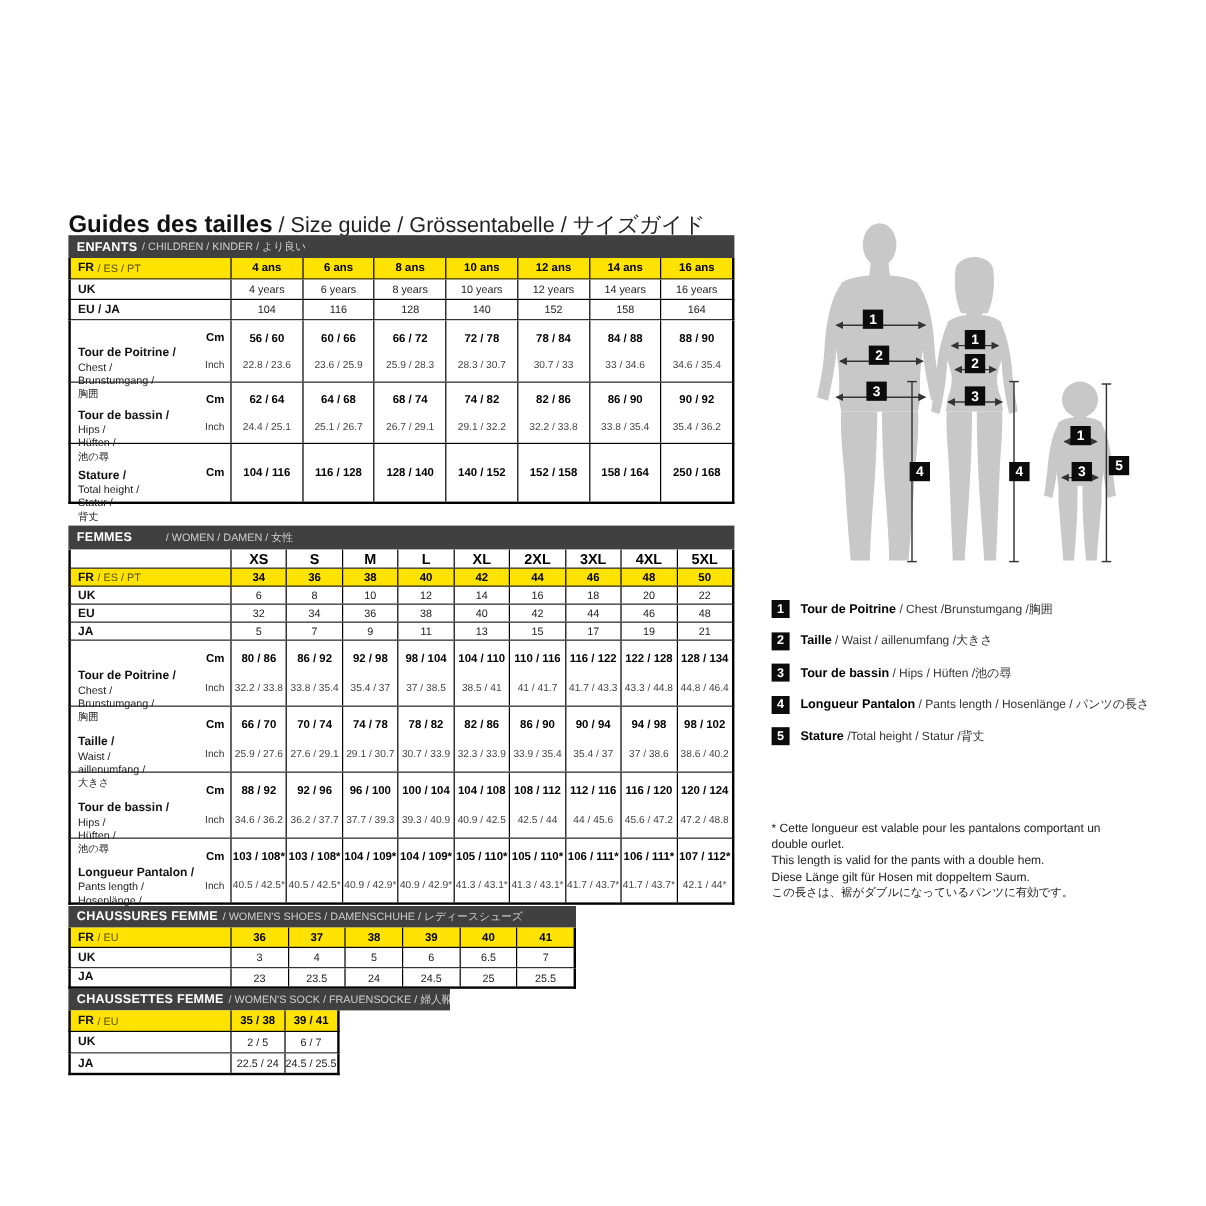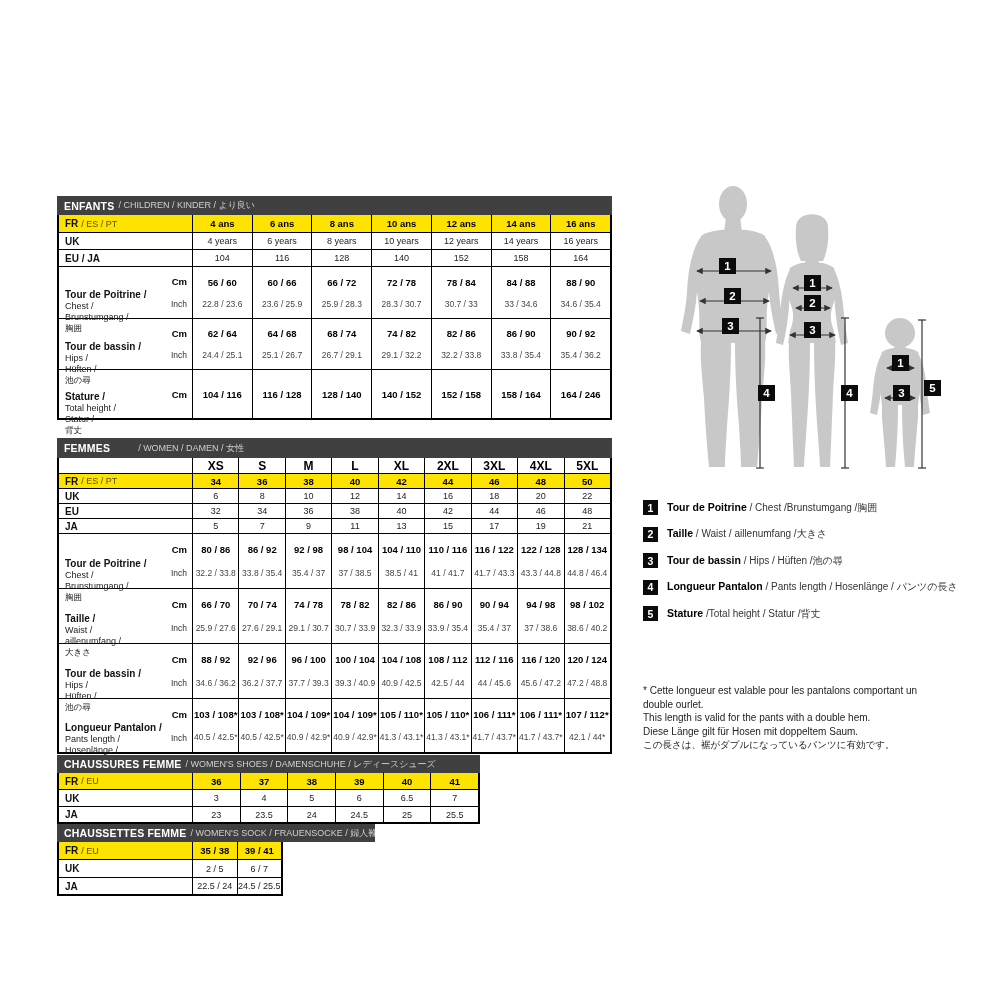--- a/index.html
+++ b/index.html
@@ -52,20 +52,21 @@
   .footnote{position:absolute;left:643px;top:684px;width:335px;font-size:10px;
             line-height:13.5px;color:#222;}
   .footnote .jp{font-size:9.5px;}
   .figs{position:absolute;left:640px;top:178px;}
 </style>
 </head>
 <body>
 
 <div class="page">
 
+  <h1 class="title"><span class="tm">Guides des tailles</span><span class="tr"> / Size guide / Grössentabelle / サイズガイド</span></h1>
 
   <div id="tbl-enfants" class="tbl" style="left:57px;top:196px;width:555px">
       <div class="bar" style="height: 19px;">
         <span class="bm">ENFANTS</span>
         <span class="br">/ CHILDREN / KINDER / より良い</span>
       </div>
       <div class="row yellow" style="height: 18px;">
         <div class="lab">
           <span class="frb">FR</span>
           <span class="frr">/ ES / PT</span>
@@ -210,21 +211,21 @@
         <div class="c">
           <div class="cm">140 / 152</div>
         </div>
         <div class="c">
           <div class="cm">152 / 158</div>
         </div>
         <div class="c">
           <div class="cm">158 / 164</div>
         </div>
         <div class="c">
-          <div class="cm">164 / 246</div>
+          <div class="cm">250 / 168</div>
         </div>
       </div>
     </div>
 
   <div id="tbl-femmes" class="tbl" style="left:57px;top:438px;width:555px">
       <div class="bar" style="height: 20px; gap: 24px;">
         <span class="bm">FEMMES</span>
         <span class="br">/ WOMEN / DAMEN / 女性</span>
       </div>
       <div class="row sizes" style="height: 16px;">

